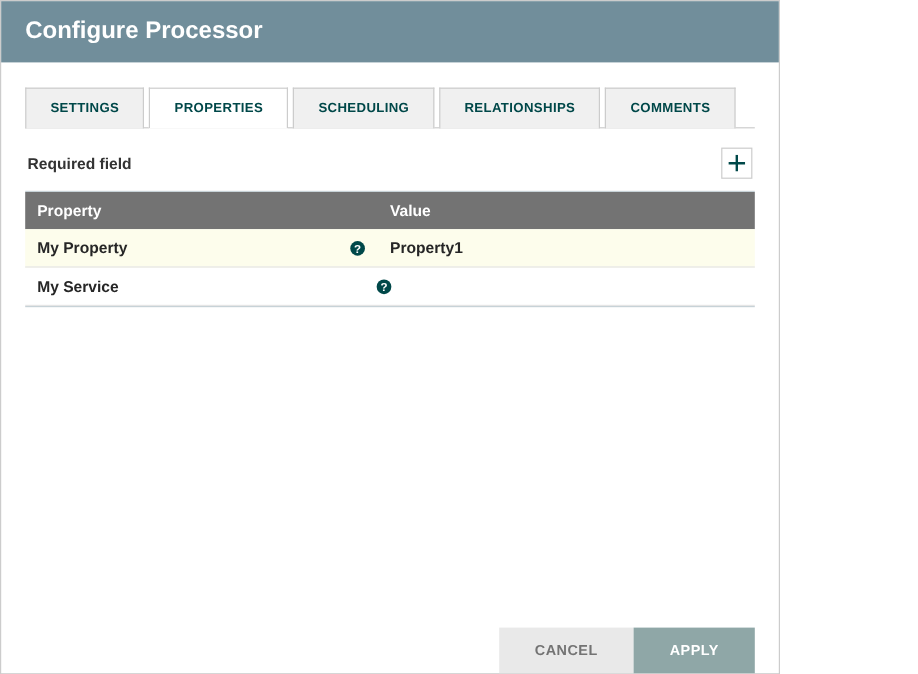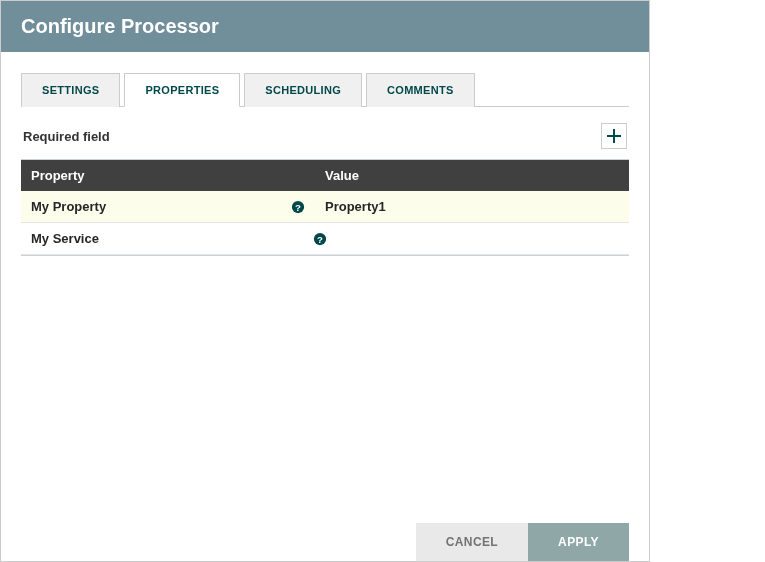--- a/index.html
+++ b/index.html
@@ -78,21 +78,21 @@
     cursor: pointer;
   }
   .add-btn svg { display: block; }
   .table {
     border: 1px solid #c7d2d7;
     border-left: none;
     border-right: none;
   }
   .thead {
     display: flex;
-    background: #404040;
+    background: #737373;
     color: #fff;
     font-size: 13px;
     font-weight: 600;
   }
   .th, .td {
     padding: 8px 10px;
   }
   .col-prop { width: 316px; display: flex; align-items: center; justify-content: space-between; }
   .col-val { width: 316px; }
   .col-act { flex: 1; }
@@ -139,20 +139,21 @@
 
 <div class="dialog">
   <div class="titlebar">Configure Processor</div>
 
   <div class="body">
 
     <div class="tabs">
       <div class="tab">SETTINGS</div>
       <div class="tab active">PROPERTIES</div>
       <div class="tab">SCHEDULING</div>
+      <div class="tab">RELATIONSHIPS</div>
       <div class="tab">COMMENTS</div>
     </div>
 
     <div class="subheader">
       <div class="required-label">Required field</div>
       <div class="add-btn">
         <span>
           <svg width="14" height="14" viewBox="0 0 14 14">
               <path d="M6 0h2v6h6v2H8v6H6V8H0V6h6z" fill="#004849"></path>
             </svg>

